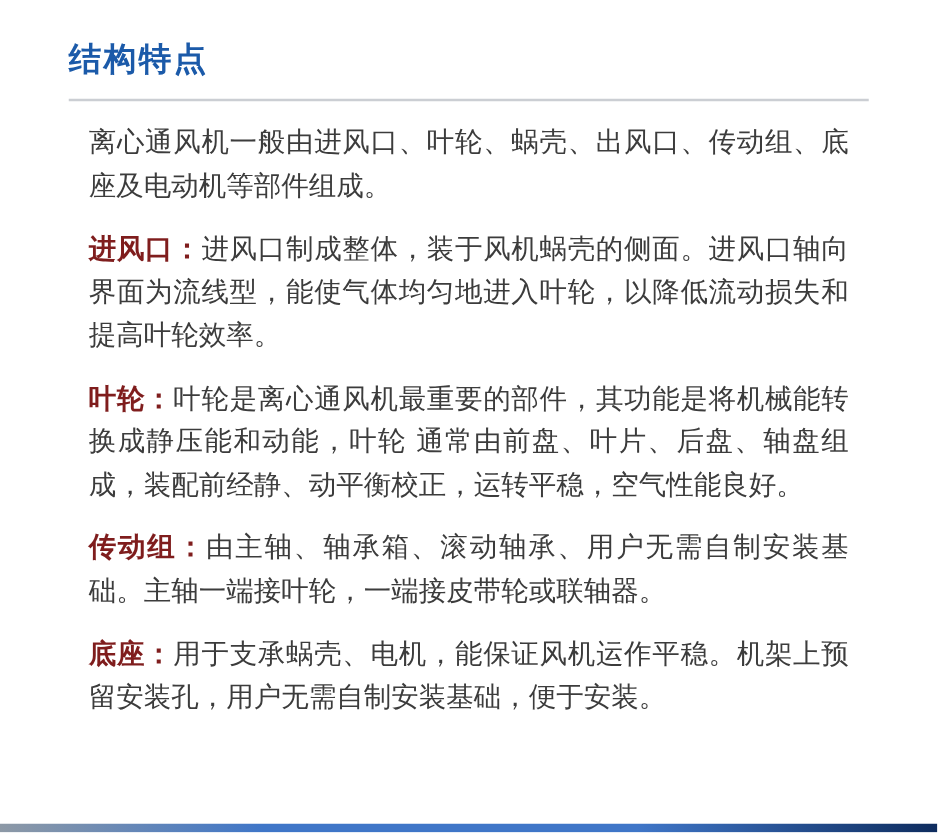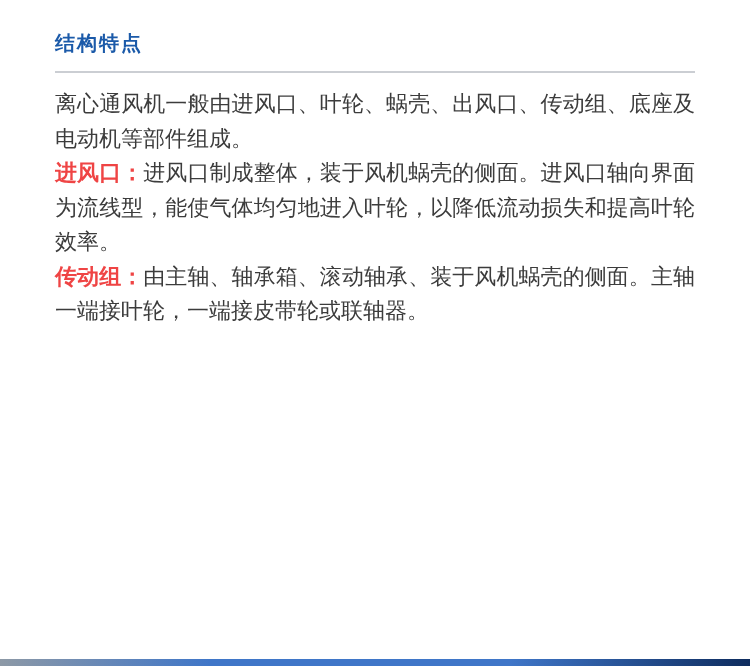--- a/index.html
+++ b/index.html
@@ -24,42 +24,42 @@
     width: 750px;
     height: 666px;
     background: #ffffff;
     overflow: hidden;
   }
   .content {
     padding: 30px 55px 0 55px;
   }
   .page-title {
     margin: 0 0 14px 0;
-    font-size: 20px;
+    font-size: 26px;
     font-weight: bold;
     letter-spacing: 2px;
     color: var(--title-color);
   }
   .title-divider {
     height: 2px;
     background: var(--divider-color);
     border: none;
     margin: 0 0 14px 0;
   }
   .body-text p {
-    margin: 0;
+    margin: 16px;
     font-size: 22px;
     line-height: 34.5px;
     color: var(--body-color);
     text-align: justify;
     text-justify: inter-ideograph;
   }
   .body-text .term {
     font-weight: bold;
-    color: #ef4444;
+    color: #7f1d1d;
   }
   .footer-bar {
     position: absolute;
     left: 0;
     bottom: 0;
     width: 100%;
     height: 7px;
     background: linear-gradient(90deg,
       var(--footer-g1) 0%,
       var(--footer-g2) 28%,
@@ -80,25 +80,31 @@
     <div class="body-text">
 
       <p>
         <span>离心通风机一般由进风口、叶轮、蜗壳、出风口、传动组、底座及电动机等部件组成。</span>
       </p>
 
       <p>
         <span class="term">进风口：</span><span>进风口制成整体，装于风机蜗壳的侧面。进风口轴向界面为流线型，能使气体均匀地进入叶轮，以降低流动损失和提高叶轮效率。</span>
       </p>
 
+      <p>
+        <span class="term">叶轮：</span><span>叶轮是离心通风机最重要的部件，其功能是将机械能转换成静压能和动能，叶轮 通常由前盘、叶片、后盘、轴盘组成，装配前经静、动平衡校正，运转平稳，空气性能良好。</span>
+      </p>
 
 
 
       <p>
-        <span class="term">传动组：</span><span>由主轴、轴承箱、滚动轴承、装于风机蜗壳的侧面。主轴一端接叶轮，一端接皮带轮或联轴器。</span>
+        <span class="term">传动组：</span><span>由主轴、轴承箱、滚动轴承、用户无需自制安装基础。主轴一端接叶轮，一端接皮带轮或联轴器。</span>
       </p>
 
+      <p>
+        <span class="term">底座：</span><span>用于支承蜗壳、电机，能保证风机运作平稳。机架上预留安装孔，用户无需自制安装基础，便于安装。</span>
+      </p>
 
     </div>
   </div>
 
   <div class="footer-bar"></div>
 </div>
 
 </body></html>

